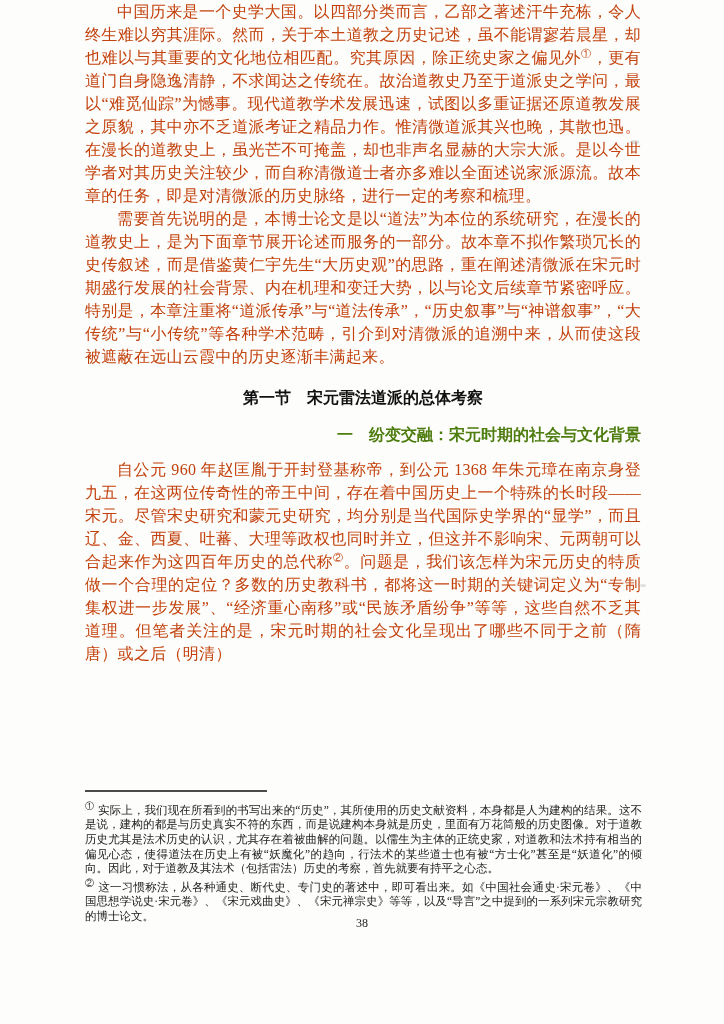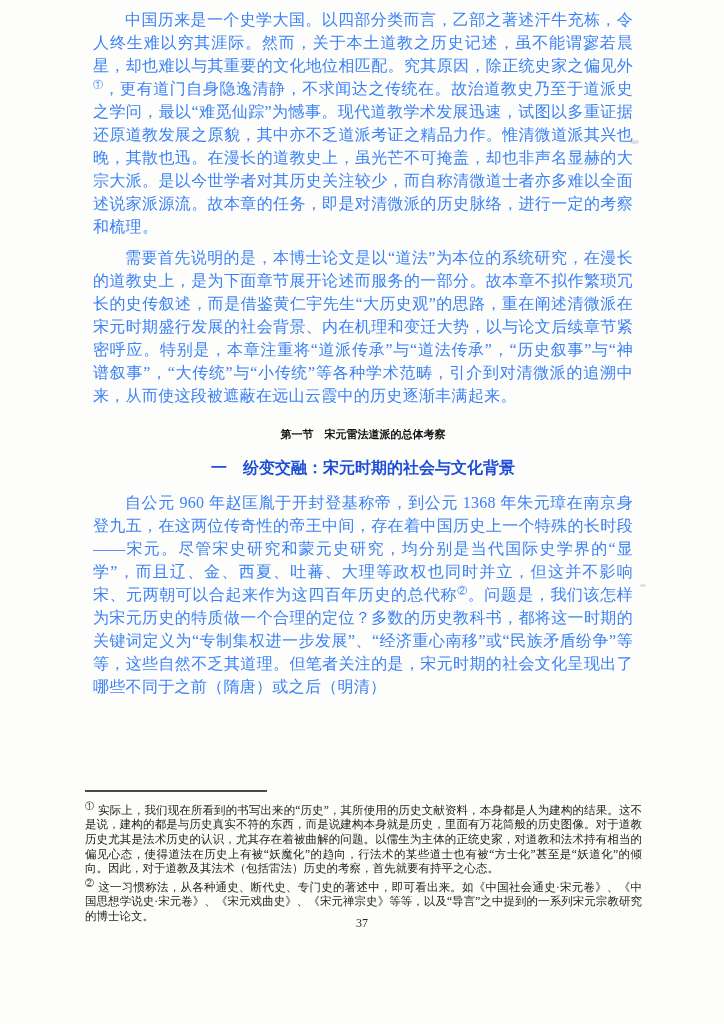--- a/index.html
+++ b/index.html
@@ -23,41 +23,41 @@
   }
   .chapter-title {
     margin: 112px 0 34px 0;
     font-family: "Liberation Sans", "DejaVu Sans", sans-serif;
     font-size: 18px; font-weight: bold;
     letter-spacing: 1px;
     text-align: center;
     color: #101010;
   }
   .para {
-    margin: 8px;
+    margin: 0;
     font-size: 16px;
     line-height: 23px;
     text-align: justify;
     text-indent: 2em;
-    color: #3b82f6;
+    color: #c2410c;
     letter-spacing: 0.3px;
   }
   .section-title {
     margin: 20px 0 16px 0;
     font-family: Liberation Sans, sans-serif;
-    font-size: 11px; font-weight: bold;
+    font-size: 16px; font-weight: bold;
     text-align: center;
     color: #101010;
   }
   .subsection-title {
     margin: 4px 0 12px 0;
     font-family: Liberation Sans, sans-serif;
     font-size: 16px; font-weight: bold;
-    text-align: center;
-    color: #1d4ed8;
+    text-align: right;
+    color: #4d7c0f;
   }
   sup.fn-ref {
     font-size: 10px;
     line-height: 0;
     vertical-align: super;
   }
   .footnote-area {
     position: absolute;
     top: 790px; left: 85px;
     width: 557px;
@@ -115,18 +115,18 @@
   <div class="footnote-area">
     <div class="footnote-rule"></div>
     <p class="footnote">
       <sup class="fn-marker">①</sup><span>实际上，我们现在所看到的书写出来的“历史”，其所使用的历史文献资料，本身都是人为建构的结果。这不是说，建构的都是与历史真实不符的东西，而是说建构本身就是历史，里面有万花筒般的历史图像。对于道教历史尤其是法术历史的认识，尤其存在着被曲解的问题。以儒生为主体的正统史家，对道教和法术持有相当的偏见心态，使得道法在历史上有被“妖魔化”的趋向，行法术的某些道士也有被“方士化”甚至是“妖道化”的倾向。因此，对于道教及其法术（包括雷法）历史的考察，首先就要有持平之心态。</span>
     </p>
     <p class="footnote">
       <sup class="fn-marker">②</sup><span>这一习惯称法，从各种通史、断代史、专门史的著述中，即可看出来。如《中国社会通史·宋元卷》、《中国思想学说史·宋元卷》、《宋元戏曲史》、《宋元禅宗史》等等，以及“导言”之中提到的一系列宋元宗教研究的博士论文。</span>
     </p>
   </div>
 
-  <div class="page-number">37</div>
+  <div class="page-number">38</div>
 
   <div class="speck speck-1"></div>
   <div class="speck speck-2"></div>
 
 </div>
 
 </body></html>

